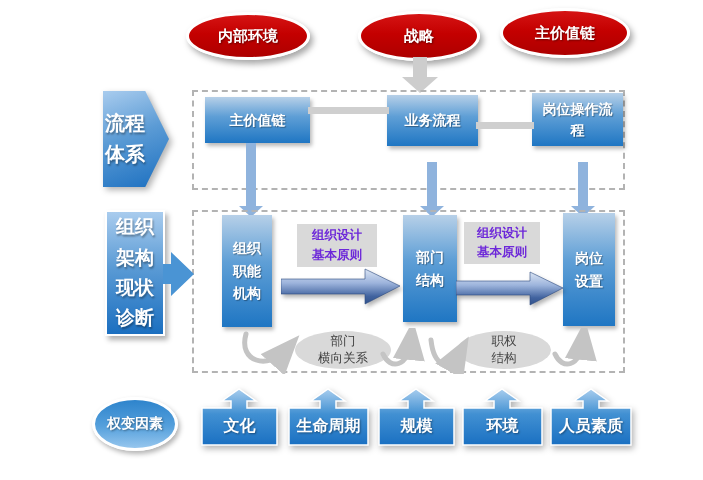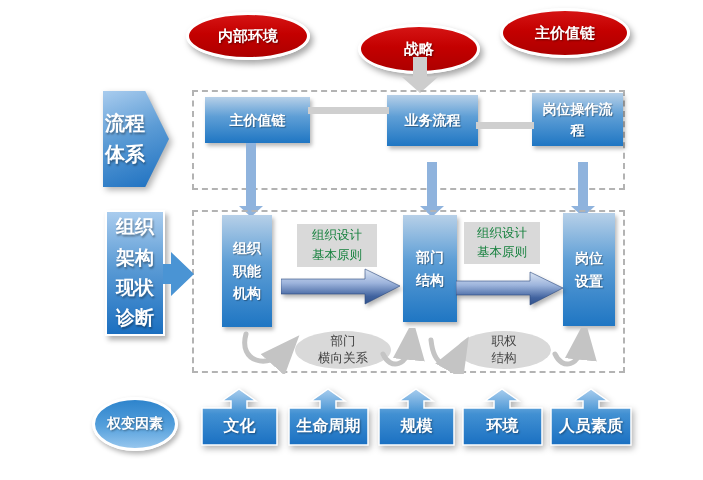--- a/index.html
+++ b/index.html
@@ -25,23 +25,23 @@
     background: linear-gradient(180deg,#b7d0e8 0%, #5f9fd6 42%, #1f76c3 100%);
     color:#fff; font-weight:bold; font-size:14px;
     display:flex; align-items:center; justify-content:center; text-align:center;
     box-shadow:2px 3px 4px rgba(0,0,0,0.28);
     text-shadow:1px 1px 1px rgba(0,0,0,0.35);
     line-height:1.45; padding:0 8px;
   }
   .vbox { white-space:pre-line; font-size:14px; line-height:1.6; padding:0 4px; }
 
   .gray-label {
-    position:absolute; background:#d9d9d9; color:#15803d;
+    position:absolute; background:#d9d9d9; color:#6d28d9;
     font-size:12.5px; line-height:1.55; white-space:pre-line;
-    display:flex; align-items:center; justify-content:center; text-align:center;
+    display:flex; align-items:center; justify-content:center; text-align:center;font-weight:bold;
   }
   .gray-ellipse {
     position:absolute; background:#d9d9d9; color:#3f3f3f; border-radius:50%;
     font-size:12.5px; line-height:1.4; white-space:pre-line;
     display:flex; align-items:center; justify-content:center; text-align:center;
   }
 
   .chevron-wrap { position:absolute; filter:drop-shadow(3px 3px 3px rgba(0,0,0,0.3)); }
   .chevron {
     width:100%; height:100%;
@@ -103,21 +103,21 @@
           <stop offset="0.78" stop-color="#41639f"></stop>
           <stop offset="1" stop-color="#31528c"></stop>
       </linearGradient>
       <marker id="grayHead" orient="auto" markerWidth="9" markerHeight="9" refX="4" refY="3.2">
         <path d="M0,0 L8,3.2 L0,6.4 Z" fill="#c4c4c4"></path>
       </marker>
     </defs>
   </svg>
 
   <div class="red-oval" style="left:186px;top:12px;width:124px;height:48px">内部环境</div>
-  <div class="red-oval" style="left:358px;top:24px;width:122px;height:50px">战略</div>
+  <div class="red-oval" style="left:358px;top:11px;width:122px;height:50px">战略</div>
   <div class="red-oval" style="left:500px;top:8px;width:130px;height:50px">主价值链</div>
 
   <svg class="abs" style="left:401px;top:57px" width="38" height="37">
     <polygon points="12,0 26,0 26,20 37,20 19,36 1,20 12,20" fill="#cdcdcd"></polygon>
   </svg>
 
   <div class="dashed-box" style="left:192px;top:90px;width:433px;height:100px"></div>
 
   <div class="chevron-wrap" style="left:103px;top:91px;width:66px;height:96px">
     <div class="chevron">流程

